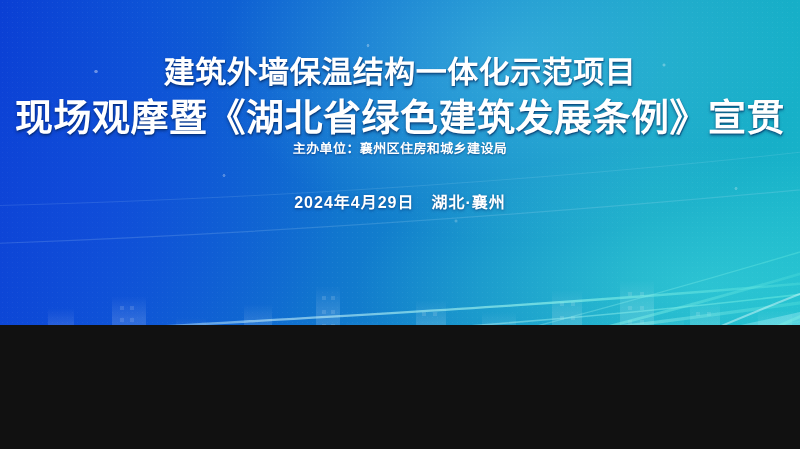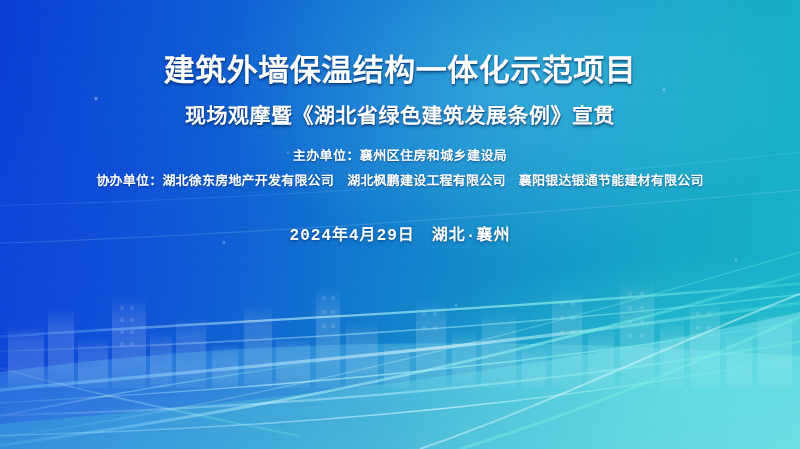--- a/index.html
+++ b/index.html
@@ -1,23 +1,23 @@
 <!DOCTYPE html>
 <html lang="zh-CN"><head>
 <meta charset="utf-8">
 <title>培训会 Banner</title>
 <style>
   html,body{margin:0;padding:0;background:#111;}
   *{box-sizing:border-box;}
 
   #banner{
     position:relative;
-    width:800px;height:449px;
+    width:800px;height:325px;
     overflow:hidden;
-    font-family:Liberation Mono, monospace;
+    font-family:Liberation Sans, sans-serif;
     
     background:linear-gradient(100deg,#0a3fd4 0%,#0d54d6 18%,#1070cf 40%,#1490c9 62%,#16a6c6 80%,#17b4c9 100%);
   }
 
   
   .layer{position:absolute;inset:0;pointer-events:none;}
 
   
   .dots{
     background-image:radial-gradient(rgba(255,255,255,.10) 0.7px, transparent 0.8px);
@@ -61,31 +61,31 @@
   .title-line{
     color:#ffffff;
     font-weight:bold;
     letter-spacing:.5px;
     white-space:nowrap;
     text-shadow:
        0 2px 3px rgba(0,30,80,.55),
        1px 1px 0 rgba(0,40,100,.35);
   }
   #title-1{font-size:31px;line-height:34px;margin-top:56px;}
-  #title-2{font-size:21px;line-height:34px;margin-top:11px;}
+  #title-2{font-size:38px;line-height:34px;margin-top:11px;}
   #title-3{
     font-size:36px;line-height:40px;margin-top:11px;
     letter-spacing:15px;text-indent:15px;
   }
 
   .org-line{
     color:#ffffff;font-weight:bold;white-space:nowrap;
     text-shadow:0 1px 2px rgba(0,35,95,.55);
   }
-  #org-host{font-size:13px;line-height:16px;margin-top:14px;letter-spacing:.4px;}
+  #org-host{font-size:13px;line-height:16px;margin-top:6px;letter-spacing:.4px;}
   #org-co{font-size:13px;line-height:16px;margin-top:9px;letter-spacing:.2px;}
 
   #event-meta{
     color:#ffffff;font-weight:bold;font-size:16px;line-height:20px;
     margin-top:36px;letter-spacing:1px;white-space:nowrap;
     text-shadow:0 1px 3px rgba(0,35,95,.6);
   }
 </style>
 </head>
 <body>
@@ -230,18 +230,17 @@
   <div class="layer bokeh"></div>
 
   <div id="content">
     <div class="title-line" id="title-1">建筑外墙保温结构一体化示范项目</div>
 
     <div class="title-line" id="title-2">现场观摩暨《湖北省绿色建筑发展条例》宣贯</div>
 
 
     <div class="org-line" id="org-host">主办单位：襄州区住房和城乡建设局</div>
 
-    <div class="org-line" id="org-co">协办单位：湖北徐东房地产开发有限公司　湖北枫鹏建设工程有限公司　襄阳银达银通节能建材有限公司</div>
 
     <div id="event-meta">2024年4月29日　湖北·襄州</div>
   </div>
 
 </div>
 
 </body></html>

